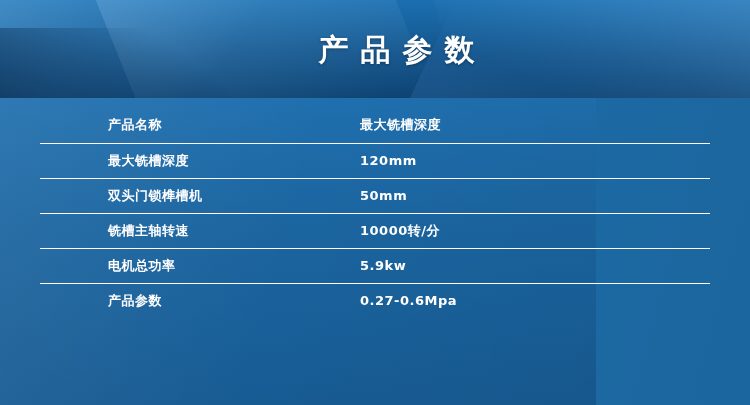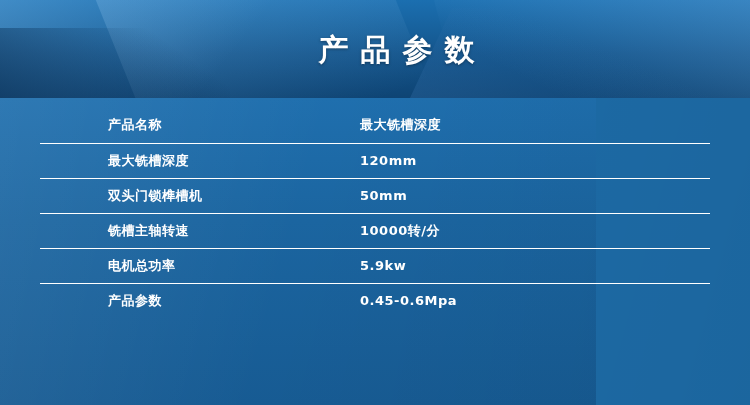--- a/index.html
+++ b/index.html
@@ -156,19 +156,19 @@
         <tr>
           <td class="col-label">铣槽主轴转速</td>
           <td class="col-value">10000转/分</td>
         </tr>
         <tr>
           <td class="col-label">电机总功率</td>
           <td class="col-value">5.9kw</td>
         </tr>
         <tr>
           <td class="col-label">产品参数</td>
-          <td class="col-value">0.45-0.6Mpa</td>
+          <td class="col-value">0.27-0.6Mpa</td>
         </tr>
       </tbody>
     </table>
   </div>
 
 </div>
 
 </body></html>

